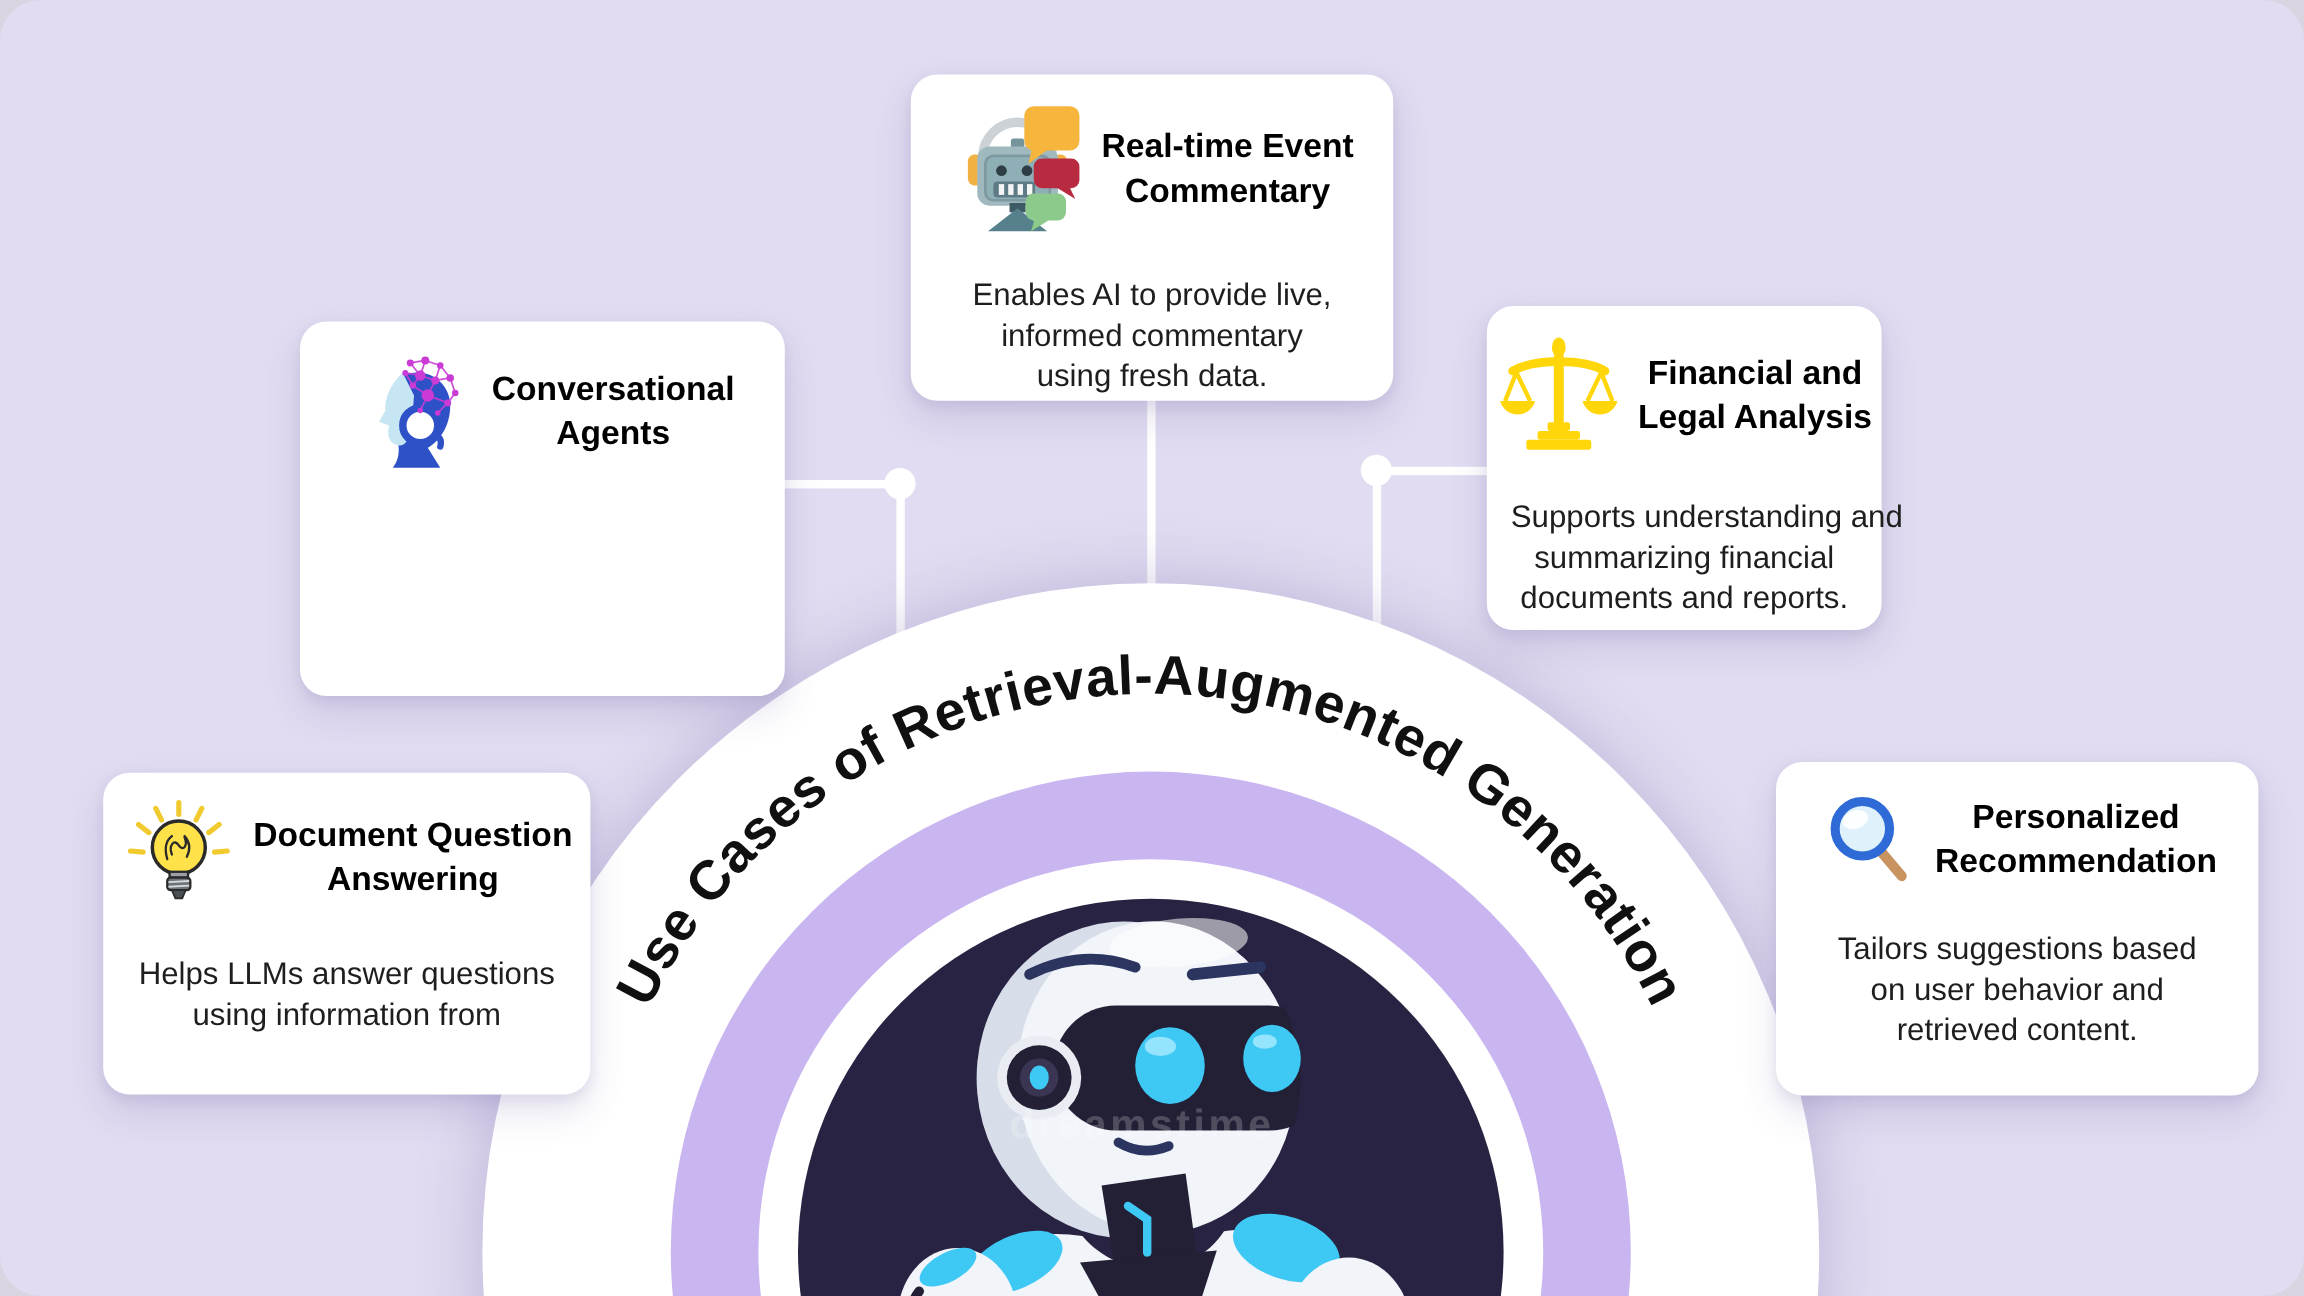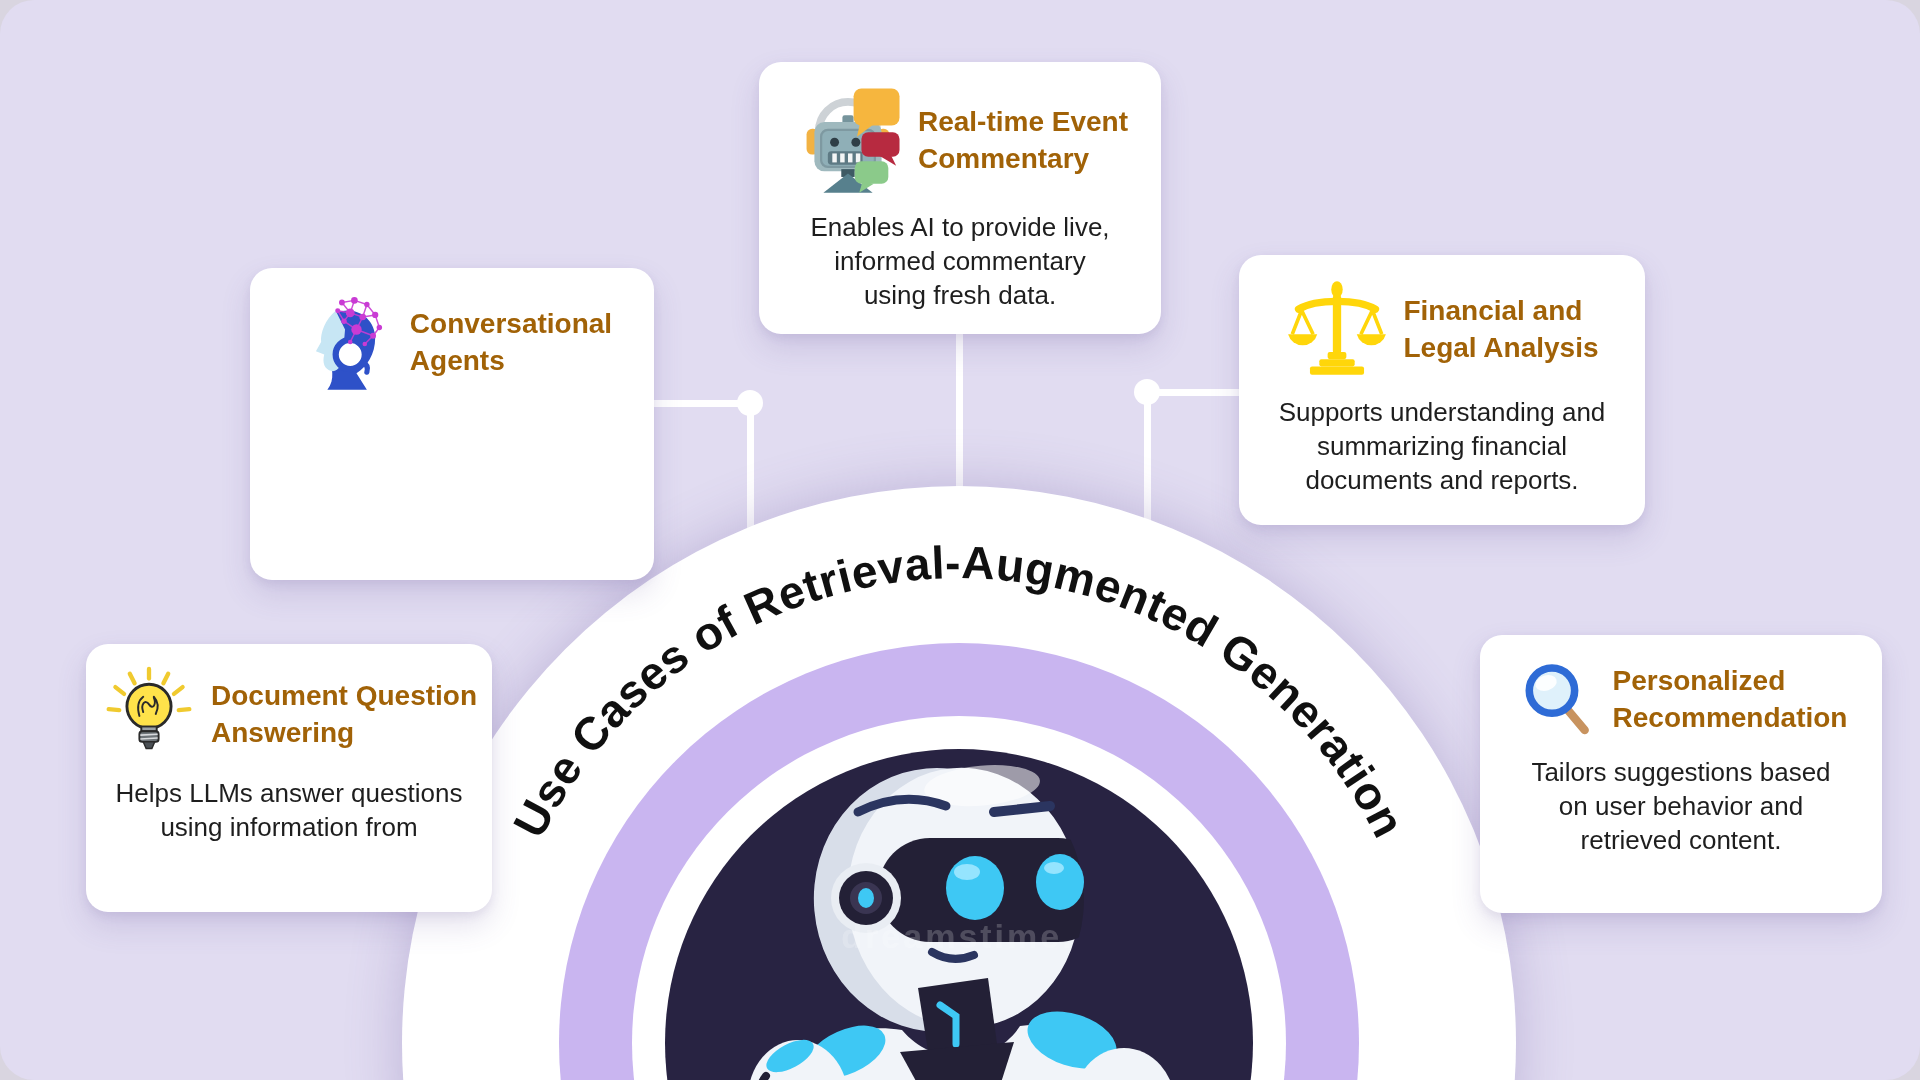--- a/index.html
+++ b/index.html
@@ -30,23 +30,23 @@
   .conn{position:absolute;background:#ffffff;}
   .conn-dot{position:absolute;width:26px;height:26px;border-radius:50%;background:#ffffff;}
   
   .card{
     position:absolute;background:#ffffff;border-radius:22px;
     box-shadow:0 14px 30px rgba(95,75,150,0.16), 0 4px 10px rgba(95,75,150,0.10);
     padding:18px 20px;box-sizing:border-box;
   }
   .card-head{display:flex;align-items:center;justify-content:center;gap:14px;margin-top:4px;}
   .card-icon{flex:0 0 auto;display:flex;align-items:center;justify-content:center;}
-  .card-title{margin:0;font-weight:bold;color:#a16207;font-size:28px;line-height:37px;}
+  .card-title{margin:0;font-weight:bold;color:#000000;font-size:28px;line-height:37px;text-align:center;}
   .card-title span{display:block;white-space:nowrap;}
-  .card-body{margin:14px 0 0 0;text-align:center;color:#1e1e1e;font-size:26px;line-height:34px;}
+  .card-body{margin:32px 0 0 0;text-align:center;color:#1e1e1e;font-size:26px;line-height:34px;}
   .card-body span{display:block;white-space:nowrap;}
   
   .layer{position:absolute;inset:0;width:1920px;height:1080px;pointer-events:none;}
 </style>
 </head>
 <body>
 
 <div class="stage">
 
   <div class="conn" style="left:956px;top:330px;width:7px;height:162px;"></div>
@@ -187,21 +187,21 @@
           </g>
         </svg>
       </div>
       <h3 class="card-title">
         <span>Conversational</span>
         <span>Agents</span>
       </h3>
     </div>
   </div>
 
-  <div class="card" style="left:1239px;top:255px;width:406px;height:270px;">
+  <div class="card" style="left:1239px;top:255px;width:329px;height:270px;">
     <div class="card-head">
       <div class="card-icon">
         <svg width="104" height="104" viewBox="0 0 100 100">
           <g fill="#ffd60a" stroke="#ffd60a">
             <ellipse cx="50" cy="12" rx="5.5" ry="8" stroke="none"></ellipse>
             <rect x="46" y="17" width="8" height="57" rx="3" stroke="none"></rect>
             <path d="M13 31 C30 21 70 21 87 31" fill="none" stroke-width="7" stroke-linecap="round"></path>
             <path d="M16 32 L7 55 M16 32 L27 55" fill="none" stroke-width="3.5"></path>
             <path d="M84 32 L73 55 M84 32 L93 55" fill="none" stroke-width="3.5"></path>
             <path d="M3 55 A 14.5 14.5 0 0 0 31 55 Z" stroke="none"></path>

